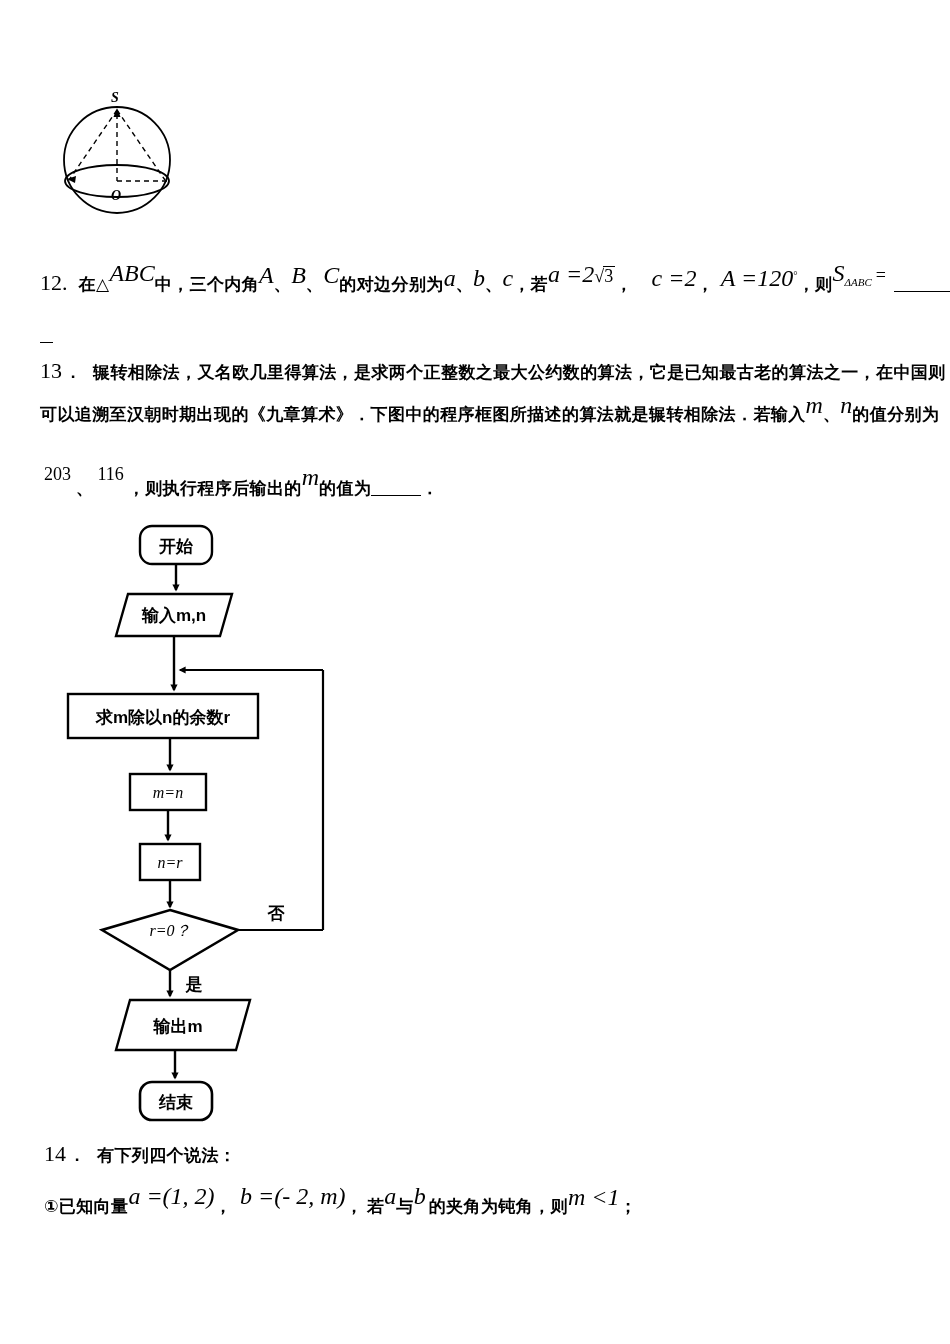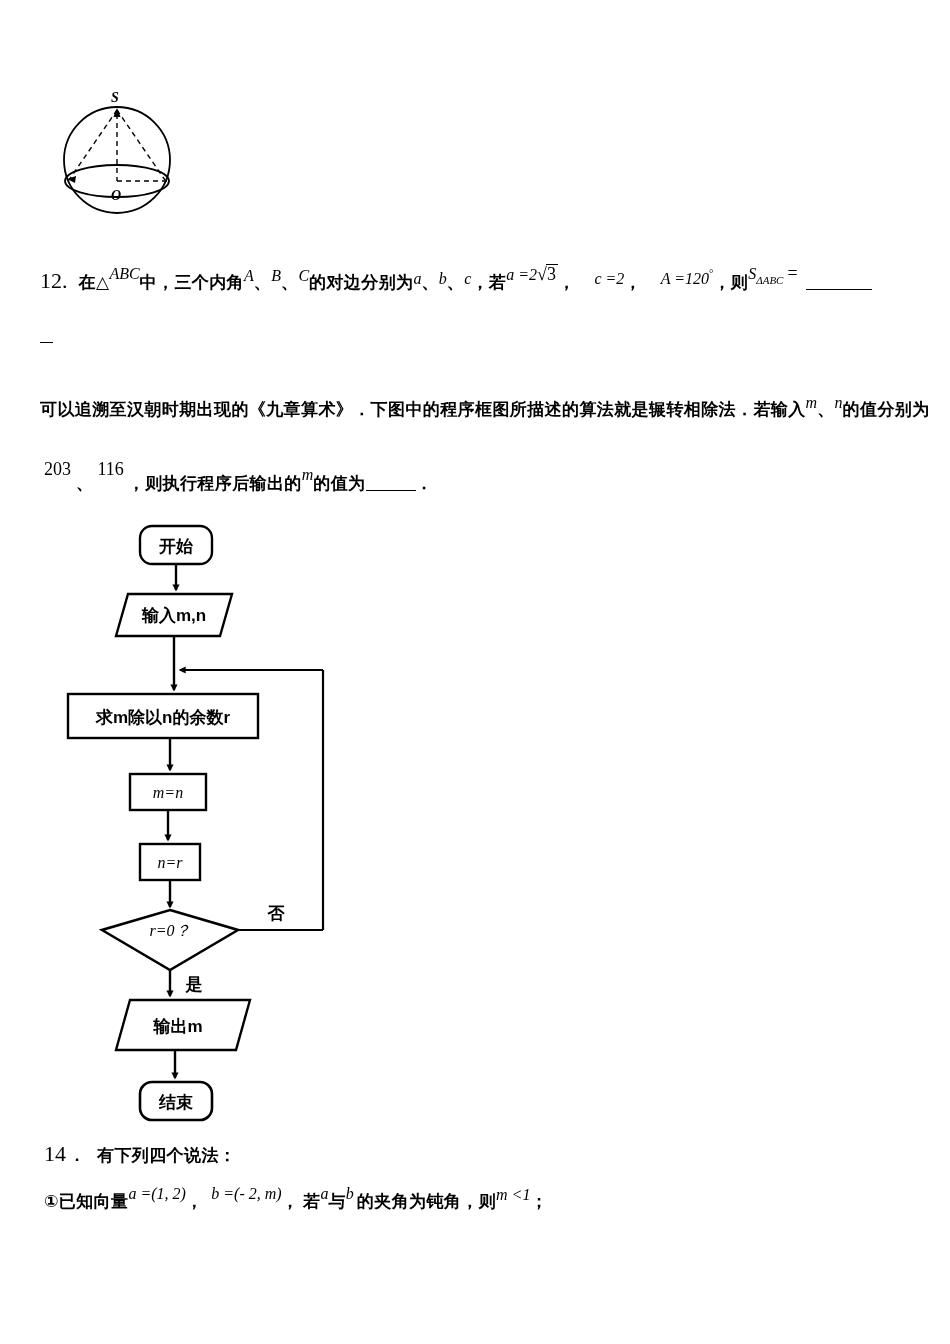--- a/index.html
+++ b/index.html
@@ -28,21 +28,21 @@
     letter-spacing: 0.4px;
   }
   .num {
     font-family: "Liberation Serif", "DejaVu Serif", serif;
     font-size: 22px;
     margin-top: 43px;
   }
   .mi {
     font-family: "Liberation Serif", "DejaVu Serif", serif;
     font-style: italic;
-    font-size: 16px;
+    font-size: 24px;
   }
   .mn {
     font-family: "Liberation Serif", "DejaVu Serif", serif;
     font-style: normal;
     font-size: 18px;
   }
   .math {
     font-family: "Liberation Serif", "DejaVu Serif", serif;
     font-size: 18px;
     position: relative;
@@ -143,27 +143,31 @@
       <text x="56" y="14" font-family="Liberation Serif, serif" font-style="italic" font-weight="bold" font-size="14" fill="#000">S</text>
 
       <text x="56" y="112" font-family="Liberation Serif, serif" font-style="italic" font-weight="bold" font-size="14" fill="#000">O</text>
     </svg>
   </div>
 
   <div class="qline" style="left:40px; top:270px;">
     <span class="num">12.</span>
     <span class="cn" style="margin-left:7px;">在△</span><span class="math" style="top:-9px;"><span class="mi">ABC</span></span><span class="cn">中，三个内角</span><span class="math"><span class="mi">A</span></span><span class="cn">、</span><span class="math"><span class="mi">B</span></span><span class="cn">、</span><span class="math"><span class="mi">C</span></span><span class="cn">的对边分别为</span><span class="math mathlow"><span class="mi">a</span></span><span class="cn">、</span><span class="math mathlow"><span class="mi">b</span></span><span class="cn">、</span><span class="math mathlow"><span class="mi">c</span></span><span class="cn">，</span><span class="cn">若</span><span class="math" style="top:-8px;"><span class="mi">a =2</span><span class="sqrt"><span class="radical">√</span><span class="rad-body mn">3</span></span></span><span class="cn">，</span>
     <span class="math mathlow" style="margin-left:15px;"><span class="mi">c =2</span></span><span class="cn">，</span>
-    <span class="math mathlow" style="margin-left:15px;"><span class="mi">A =120</span><span class="sup">°</span></span><span class="cn">，</span><span class="cn">则</span><span class="math" style="top:-9px;"><span class="mi">S</span><span class="sub">ΔABC</span><span class="mn" style="margin-left:4px;">=</span></span>
+    <span class="math mathlow" style="margin-left:3px;"><span class="mi">A =120</span><span class="sup">°</span></span><span class="cn">，</span><span class="cn">则</span><span class="math" style="top:-9px;"><span class="mi">S</span><span class="sub">ΔABC</span><span class="mn" style="margin-left:4px;">=</span></span>
     <span class="blank" style="width:66px; margin-left:4px; vertical-align:-2px;"></span>
   </div>
   <div class="qline" style="left:40px; top:330px;">
     <span class="blank" style="width:13px;"></span>
   </div>
 
+  <div class="qline" style="left:40px; top:360px;">
+    <span class="num">13．</span>
+    <span class="cn" style="margin-left:5px;">辗转相除法，又名欧几里得算法，是求两个正整数之最大公约数的算法，它是已知最古老的算法之一，在中国则</span>
+  </div>
 
   <div class="qline" style="left:40px; top:400px;">
     <span class="cn">可以追溯至汉朝时期出现的《九章算术》．下图中的程序框图所描述的算法就是辗转相除法．若输入</span><span class="math" style="top:-7px;"><span class="mi">m</span></span><span class="cn">、</span><span class="math" style="top:-7px;"><span class="mi">n</span></span><span class="cn">的值分别为</span>
   </div>
 
   <div class="qline" style="left:44px; top:474px;">
     <span class="math" style="top:-14px;"><span class="mn">203</span></span><span class="cn" style="margin-left:5px;">、</span><span class="math" style="top:-14px; margin-left:4px;"><span class="mn">116</span></span><span class="cn" style="margin-left:4px;">，则执行程序后输出的</span><span class="math" style="top:-9px;"><span class="mi">m</span></span><span class="cn">的值为</span><span class="blank" style="width:50px; vertical-align:-2px;"></span><span class="cn">．</span>
   </div>
 
   <div class="flowchart">

